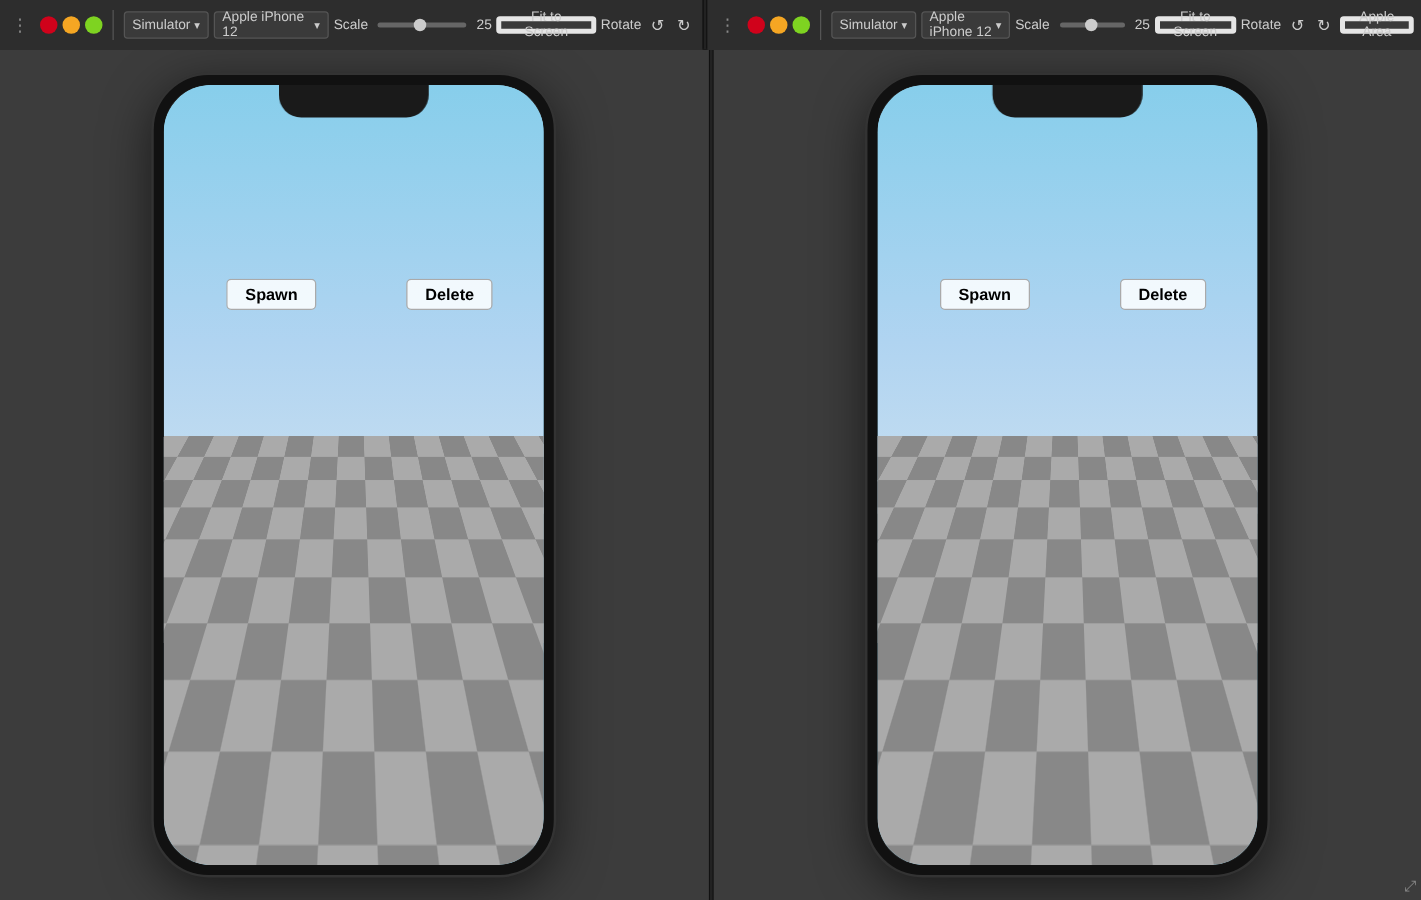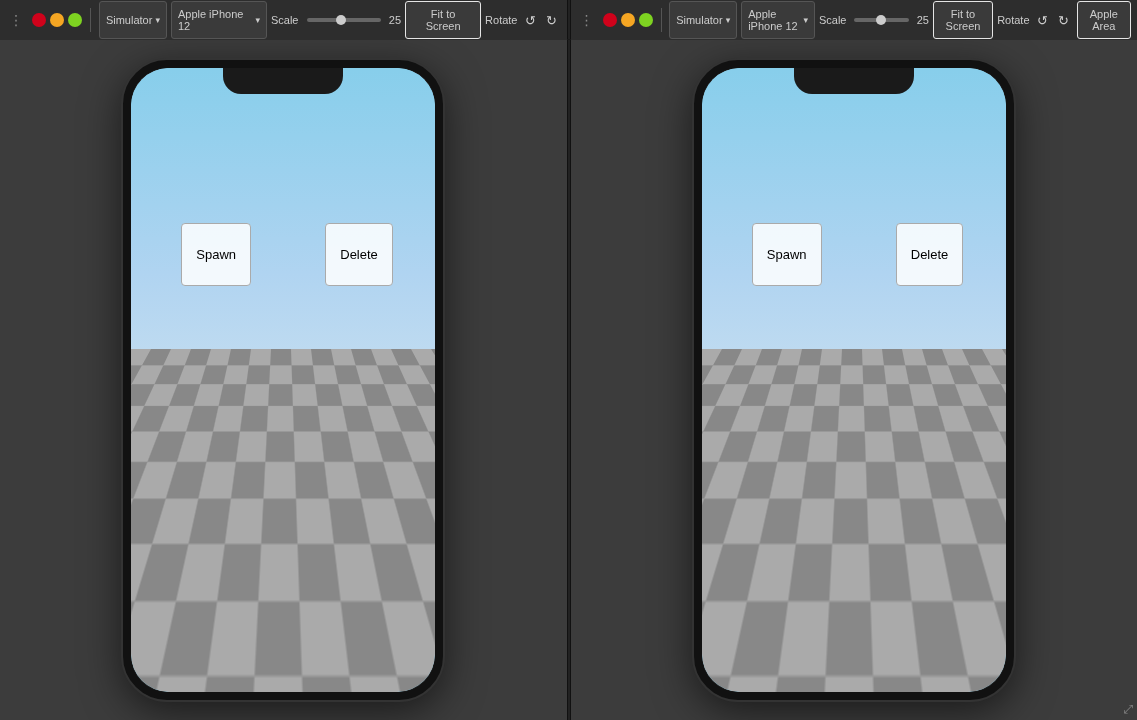--- a/index.html
+++ b/index.html
@@ -31,39 +31,39 @@
       height: 24px;
       background: #555;
       margin: 0 4px;
     }
     .toolbar-label {
       color: #ccc;
       font-size: 11px;
     }
     .toolbar-btn {
       background: #3a3a3a;
-      border: 1px solid #e5e5e5;
+      border: 4px solid #e5e5e5;
       color: #ccc;
       padding: 2px 8px;
       border-radius: 3px;
       font-size: 11px;
       cursor: pointer;
-      height: 38px;
+      height: 14px;
       display: flex;
       align-items: center;
     }
     .toolbar-dropdown {
       background: #3a3a3a;
       border: 1px solid #555;
       color: #ccc;
       padding: 2px 6px;
       border-radius: 3px;
       font-size: 11px;
       cursor: pointer;
-      height: 38px;
+      height: 22px;
       display: flex;
       align-items: center;
       gap: 3px;
     }
     .toolbar-dropdown::after {
       content: '▾';
       font-size: 9px;
     }
     .scale-slider {
       width: 80px;
@@ -271,26 +271,26 @@
     .joystick-arrow.up { top: 2px; left: 50%; transform: translateX(-50%); }
     .joystick-arrow.down { bottom: 2px; left: 50%; transform: translateX(-50%); }
     .joystick-arrow.left { left: 2px; top: 50%; transform: translateY(-50%); }
     .joystick-arrow.right { right: 2px; top: 50%; transform: translateY(-50%); }
 
     
     .game-btn {
       position: absolute;
       background: rgba(255,255,255,0.85);
       border: 1px solid #aaa;
-      padding: 23px 14px;
+      padding: 4px 14px;
       border-radius: 4px;
       font-size: 13px;
       color: #000;
       cursor: pointer;
-      font-weight: 400;
+      font-weight: 700;
     }
 
     .expand-icon {
       position: absolute;
       bottom: 4px;
       right: 4px;
       color: #888;
       font-size: 12px;
     }
   </style>

